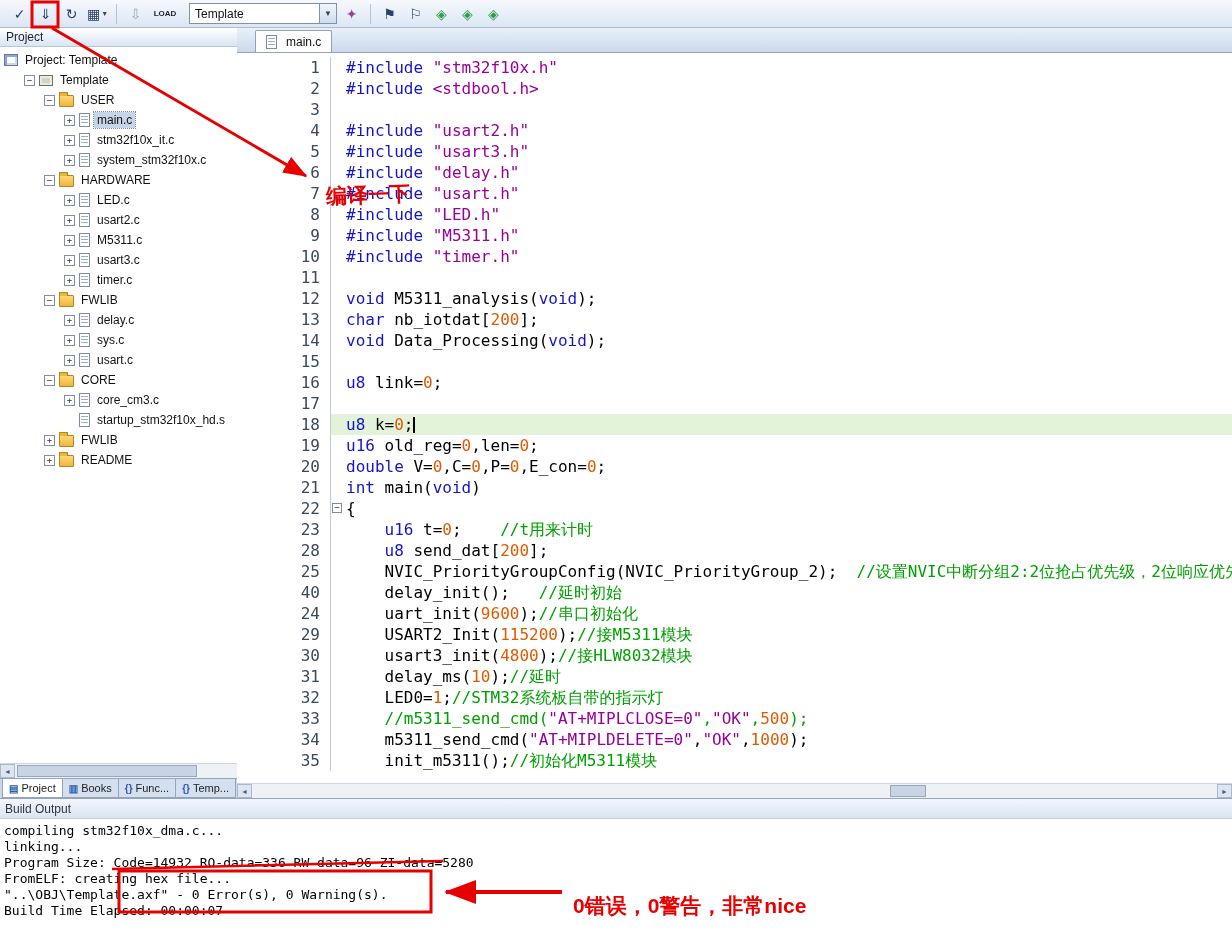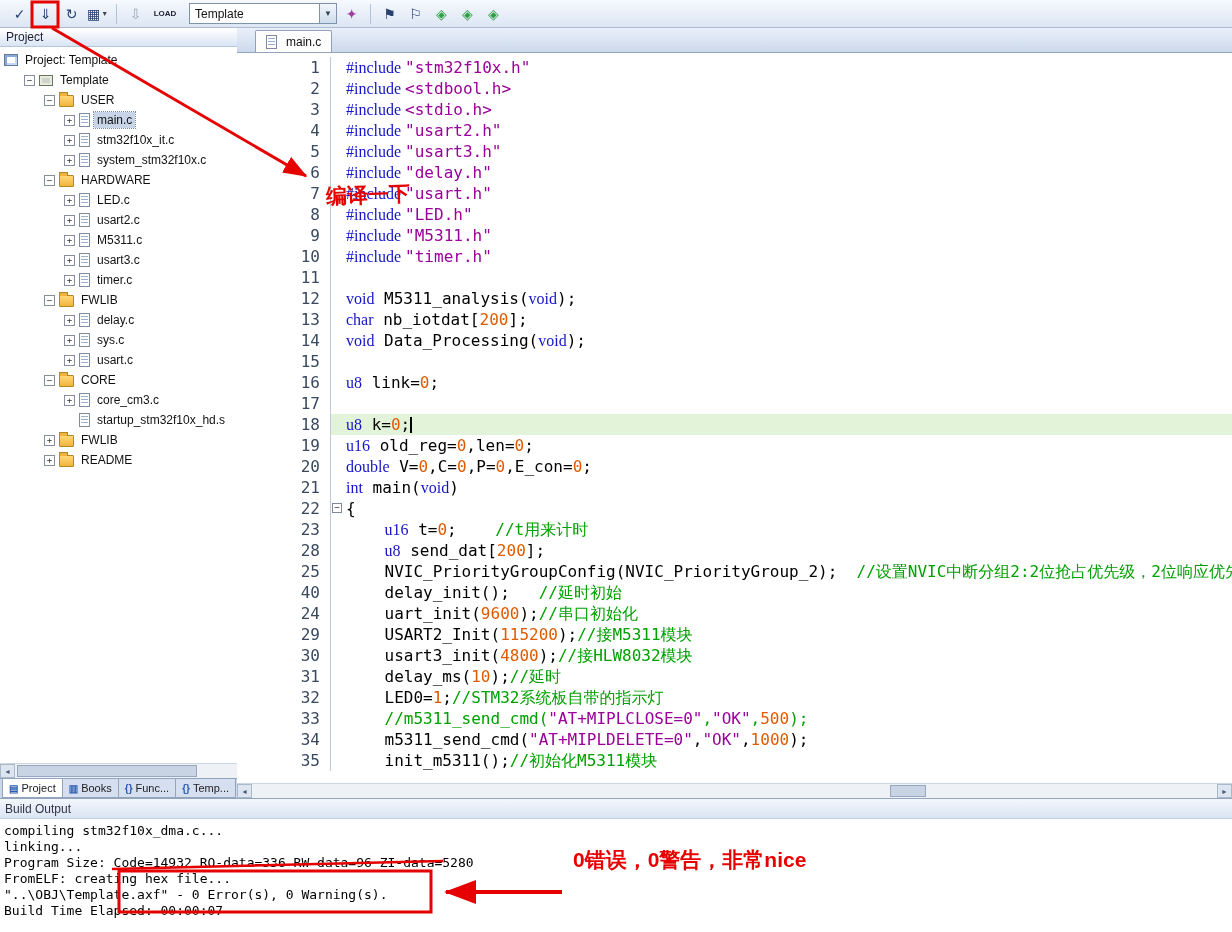--- a/index.html
+++ b/index.html
@@ -75,21 +75,21 @@
   .code{flex:1;overflow:hidden;padding-top:4px;background:#fff;}
   .cl{display:flex;height:21px;line-height:21px;white-space:pre;
     font-family:"DejaVu Sans Mono","Liberation Mono",monospace;font-size:16px;}
   .ln{width:94px;padding-right:10px;text-align:right;color:#39495e;
     border-right:1px solid #c0c8d4;flex:none;}
   .fm{width:12px;flex:none;position:relative;}
   .foldbox{position:absolute;left:1px;top:5px;width:10px;height:10px;border:1px solid #808a98;
     background:#fff;font-size:9px;line-height:7px;text-align:center;color:#333;}
   .ct{flex:1;padding-left:3px;}
   .cur .fm,.cur .ct{background:var(--curline,#e3f3da);}
-  .sk{color:var(--kw,#1414c8);font-family:Liberation Serif, serif;} .ss{color:var(--str,#990099);}
+  .sk{color:var(--kw,#1414c8);} .ss{color:var(--str,#990099);}
   .sm{color:var(--num,#e05a00);} .sc{color:var(--com,#00a000);} .sp2{color:#000;}
   .caret{display:inline-block;width:2px;height:16px;background:#000;margin-bottom:-3px;}
   
   .build{position:absolute;left:0;top:798px;width:1232px;height:134px;background:#fff;
     border-top:1px solid #93a4bd;display:flex;flex-direction:column;}
   .bhdr{height:20px;background:linear-gradient(#f2f6fc,#dbe5f3);border-bottom:1px solid #c3cede;
     font-size:12px;color:#334;display:flex;align-items:center;padding-left:5px;flex:none;}
   .bbody{flex:1;padding:4px 0 0 4px;font-family:"DejaVu Sans Mono","Liberation Mono",monospace;
     font-size:13px;line-height:16px;color:#000;overflow:hidden;}
   
@@ -296,21 +296,21 @@
 <div class="editor">
   <div class="etabs">
     <div class="etab">
       <span class="ico ico-file"></span>
       <span>main.c</span>
     </div>
   </div>
   <div class="code">
       <div class="cl"><span class="ln">1</span><span class="fm"></span><span class="ct"><span class="sk">#include </span><span class="ss">"stm32f10x.h"</span></span></div>
       <div class="cl"><span class="ln">2</span><span class="fm"></span><span class="ct"><span class="sk">#include </span><span class="ss">&lt;stdbool.h&gt;</span></span></div>
-      <div class="cl"><span class="ln">3</span><span class="fm"></span><span class="ct"><span class="sk">#include </span><span class="ss">&lt;stdio.h&gt;</span></span></div>
+      <div class="cl"><span class="ln">3</span><span class="fm"></span></div>
       <div class="cl"><span class="ln">4</span><span class="fm"></span><span class="ct"><span class="sk">#include </span><span class="ss">"usart2.h"</span></span></div>
       <div class="cl"><span class="ln">5</span><span class="fm"></span><span class="ct"><span class="sk">#include </span><span class="ss">"usart3.h"</span></span></div>
       <div class="cl"><span class="ln">6</span><span class="fm"></span><span class="ct"><span class="sk">#include </span><span class="ss">"delay.h"</span></span></div>
       <div class="cl"><span class="ln">7</span><span class="fm"></span><span class="ct"><span class="sk">#include </span><span class="ss">"usart.h"</span></span></div>
       <div class="cl"><span class="ln">8</span><span class="fm"></span><span class="ct"><span class="sk">#include </span><span class="ss">"LED.h"</span></span></div>
       <div class="cl"><span class="ln">9</span><span class="fm"></span><span class="ct"><span class="sk">#include </span><span class="ss">"M5311.h"</span></span></div>
       <div class="cl"><span class="ln">10</span><span class="fm"></span><span class="ct"><span class="sk">#include </span><span class="ss">"timer.h"</span></span></div>
       <div class="cl"><span class="ln">11</span><span class="fm"></span><span class="ct"></span></div>
       <div class="cl"><span class="ln">12</span><span class="fm"></span><span class="ct"><span class="sk">void</span><span class="sp2"> M5311_analysis(</span><span class="sk">void</span><span class="sp2">);</span></span></div>
       <div class="cl"><span class="ln">13</span><span class="fm"></span><span class="ct"><span class="sk">char</span><span class="sp2"> nb_iotdat[</span><span class="sm">200</span><span class="sp2">];</span></span></div>
@@ -365,13 +365,13 @@
       <path d="M0,0 L8,3 L0,6 Z" fill="#e60000"></path>
     </marker>
   </defs>
   <rect x="32" y="2" width="26" height="25" fill="none" stroke="#e60000" stroke-width="3"></rect>
   <line x1="52" y1="28" x2="306" y2="176" stroke="#e60000" stroke-width="3" marker-end="url(#arr)"></line>
   <line x1="112" y1="869" x2="443" y2="861" stroke="#e60000" stroke-width="2.5"></line>
   <rect x="119" y="871" width="312" height="41" fill="none" stroke="#e60000" stroke-width="3"></rect>
   <line x1="562" y1="892" x2="446" y2="892" stroke="#e60000" stroke-width="4" marker-end="url(#arr)"></line>
 </svg>
 <div class="ann-text" style="left:326px;top:181px;transform:rotate(-2deg);">编译一下</div>
-<div class="ann-text" style="left:573px;top:846px;">0错误，0警告，非常nice</div>
+<div class="ann-text" style="left:573px;top:892px;">0错误，0警告，非常nice</div>
 
 </body></html>

